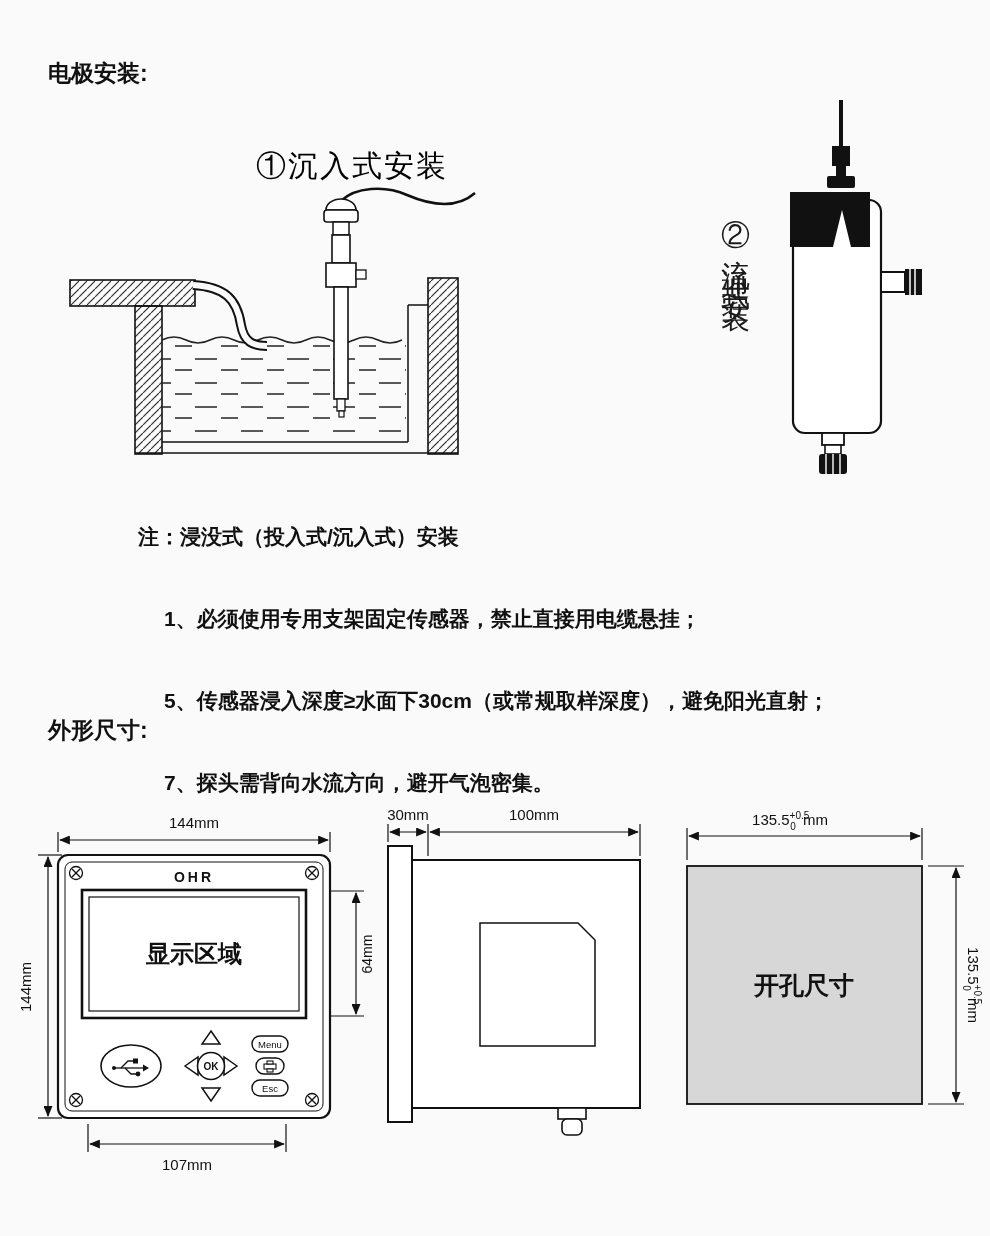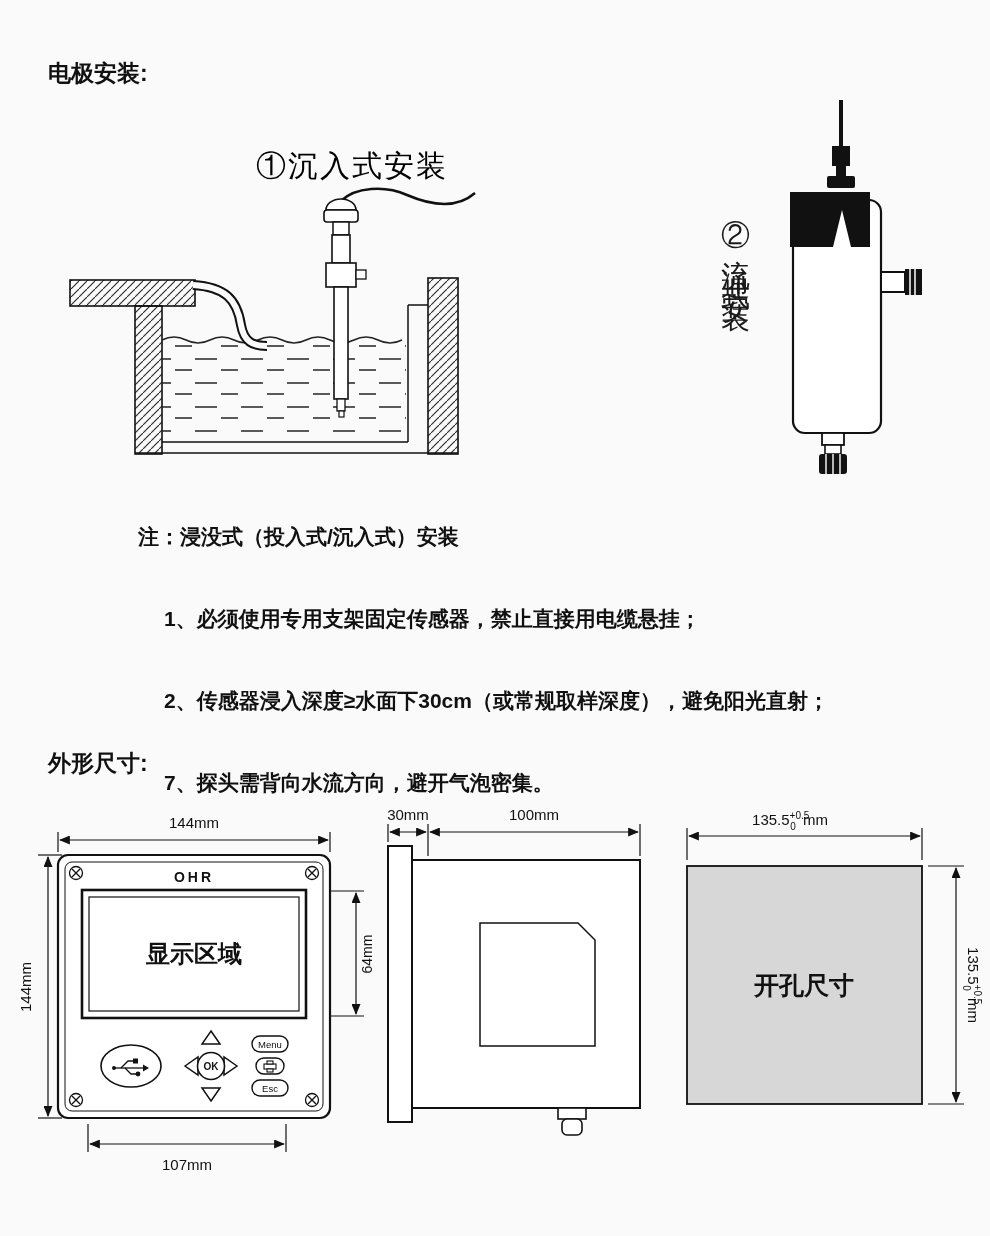--- a/index.html
+++ b/index.html
@@ -1,20 +1,20 @@
 <!DOCTYPE html>
 <html><head>
 <meta charset="utf-8">
 <style>
   html,body{margin:0;padding:0;background:#fafafa;}
   .page{position:relative;width:990px;height:1236px;background:#fafafa;overflow:hidden;
         font-family:"Liberation Sans",sans-serif;color:#111;}
   .sec-title{position:absolute;font-size:23px;font-weight:bold;margin:0;color:#111;}
   .t1{left:48px;top:58px;}
-  .t2{left:48px;top:748px;}
+  .t2{left:48px;top:715px;}
   .imm-title{position:absolute;left:256px;top:146px;font-family:"Liberation Serif",serif;
              font-size:30px;letter-spacing:2px;color:#000000;}
   .flow-title{position:absolute;left:716px;top:196px;writing-mode:vertical-rl;text-orientation:upright;
               font-family:"Liberation Serif",serif;font-size:29px;letter-spacing:11px;color:#1a1a1a;}
   .imm-svg{position:absolute;left:55px;top:185px;}
   .flow-svg{position:absolute;left:775px;top:100px;}
   .front-svg{position:absolute;left:18px;top:798px;}
   .side-svg{position:absolute;left:378px;top:798px;}
   .cutout-svg{position:absolute;left:672px;top:798px;}
   .notes{position:absolute;left:138px;top:518px;width:820px;font-weight:600;font-size:21px;line-height:38px;}
@@ -94,21 +94,21 @@
       <rect x="44" y="354" width="28" height="20" rx="3" fill="#111"></rect>
       <line x1="51" y1="354" x2="51" y2="374" stroke="#fff" stroke-width="1.4"></line>
       <line x1="58" y1="354" x2="58" y2="374" stroke="#fff" stroke-width="1.4"></line>
       <line x1="65" y1="354" x2="65" y2="374" stroke="#fff" stroke-width="1.4"></line>
     </g>
   </svg>
 
   <div class="notes">
     <div class="note-head">注：浸没式（投入式/沉入式）安装</div>
     <div class="note-item">1、必须使用专用支架固定传感器，禁止直接用电缆悬挂；</div>
-    <div class="note-item">2、传感器浸入深度≥水面下30cm（或常规取样深度），避免阳光直射；</div>
+    <div class="note-item">5、传感器浸入深度≥水面下30cm（或常规取样深度），避免阳光直射；</div>
     <div class="note-item">7、探头需背向水流方向，避开气泡密集。</div>
   </div>
 
   <h2 class="sec-title t2">外形尺寸:</h2>
 
   <svg class="front-svg" width="368" height="392" viewBox="0 0 368 392">
     <defs>
       <marker id="arrF" viewBox="0 0 12 10" markerWidth="11" markerHeight="9" refX="11" refY="5" orient="auto-start-reverse" markerUnits="userSpaceOnUse">
         <path d="M0,0 L12,5 L0,10 Z" fill="#111"></path>
       </marker>

